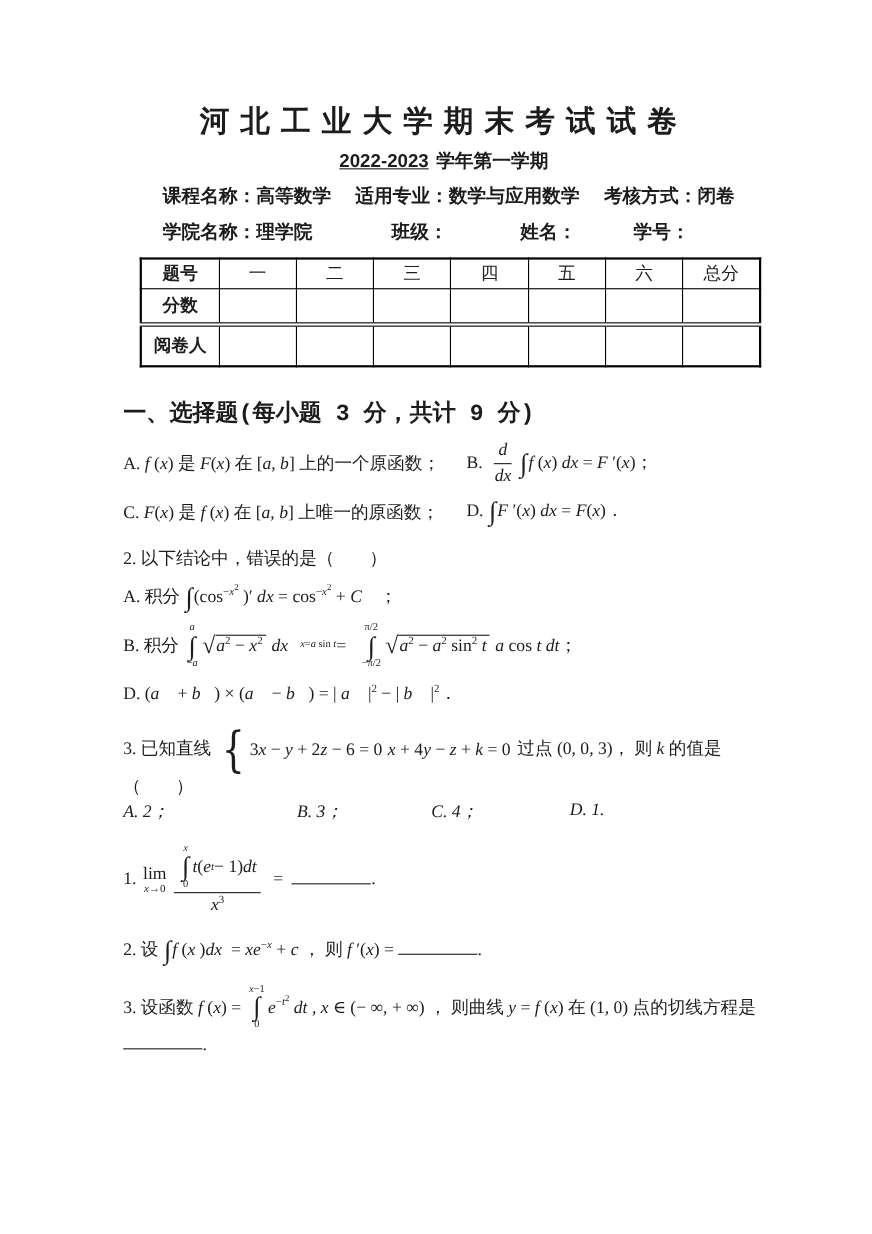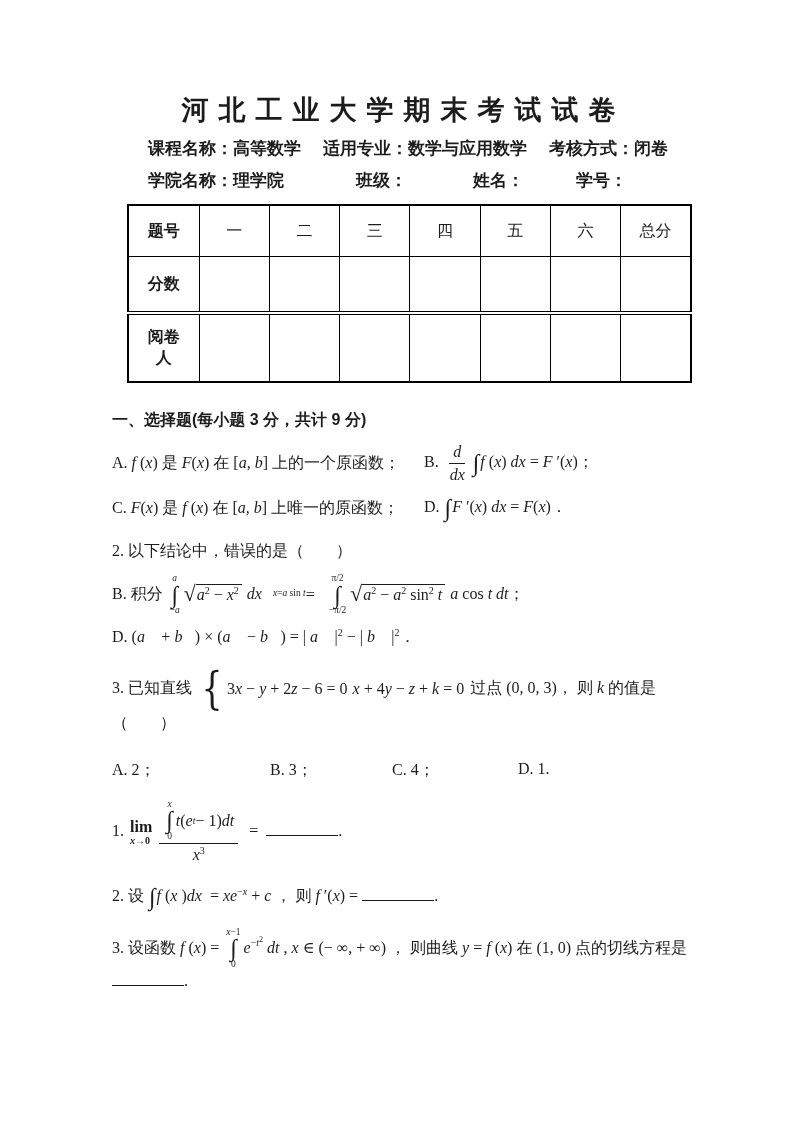--- a/index.html
+++ b/index.html
@@ -49,42 +49,42 @@
     table-layout:fixed;
     width:565px;
     margin:12px 0 0 15px;
     border:2px solid #000;
   }
   table.scoretable td{
     border:1px solid #000;
     text-align:center;
     vertical-align:middle;
     font-size:16px;
-    padding:12px;
+    padding:0;
   }
   table.scoretable tr.r1 td{height:26px;}
   table.scoretable tr.r2 td{height:30px;}
   table.scoretable tr.r3 td{height:35px;border-top:4px double #000;text-align:center;}
   table.scoretable td.lbl{
     font-weight:bold;
     font-family:"Liberation Sans","DejaVu Sans",sans-serif;
   }
   
   .sec-heading{
-    font-size:16px;
-    font-weight:bold;
-    font-family:Liberation Sans, sans-serif;
+    font-size:21px;
+    font-weight:bold;
+    font-family:Liberation Mono, monospace;
     margin-top:27px;
   }
   .qline{margin-top:19px;line-height:1.5;}
   .optrow{display:flex;align-items:center;margin-top:11px;}
   .optrow .left{flex:none;width:312px;}
   .optrow .right{flex:1;}
   .qopt{margin-top:11px;}
-  .mcrow{display:flex;margin-top:25px;}
+  .mcrow{display:flex;margin-top:0;font-style:italic;}
   .mcrow .oA{flex:none;width:158px;}
   .mcrow .oB{flex:none;width:122px;}
   .mcrow .oC{flex:none;width:126px;}
   .mcrow .oD{flex:none;}
   
   i{font-family:"Liberation Serif","DejaVu Serif",serif;}
   sup{font-size:10px;line-height:0;}
   sup sup{font-size:8px;}
   .int{font-size:24px;line-height:1;vertical-align:-4px;margin:0 1px;}
   .dint{
@@ -101,42 +101,45 @@
   .frac .de{padding:1px 4px 0 4px;}
   .sqrt{display:inline-flex;align-items:flex-start;vertical-align:middle;margin:0 1px;}
   .rsign{font-size:1.35em;line-height:1;}
   .rbody{border-top:1.2px solid currentColor;padding:1px 3px 0 1px;}
   .overeq{
     display:inline-flex;flex-direction:row;align-items:center;
     vertical-align:middle;line-height:1;margin:0 7px;
   }
   .oetop{font-size:9.5px;margin-bottom:2px;}
   .limv{
-    display:inline-flex;flex-direction:column;
-    vertical-align:middle;line-height:1;margin:0 4px 0 2px;font-weight:bold;
+    display:inline-flex;flex-direction:column;align-items:center;
+    vertical-align:middle;line-height:1;margin:0 4px 0 2px;
   }
   .lvbot{font-size:10px;margin-top:1px;}
   .sys{display:inline-flex;align-items:center;vertical-align:middle;margin:0 2px;}
   .brace{
     font-size:44px;font-weight:400;line-height:1;
     font-family:"DejaVu Serif",serif;transform:scaleX(0.75);
   }
   .eqs{display:inline-flex;flex-direction:row;gap:5px;margin-left:1px;line-height:1.2;}
   .blank{
     display:inline-block;width:72px;height:0.95em;
     border-bottom:1.3px solid currentColor;vertical-align:baseline;
   }
 </style>
 </head>
 <body>
 
 <div class="page">
 
   <div class="title">河北工业大学期末考试试卷</div>
 
+  <div class="subtitle">
+    <span class="num">2022-2023</span><span> 学年第一学期</span>
+  </div>
 
   <div class="info l1">
     <span>课程名称：高等数学</span><span>适用专业：数学与应用数学</span><span>考核方式：闭卷</span>
   </div>
 
   <div class="info l2">
     <span class="p1">学院名称：理学院</span><span class="p2">班级：</span><span class="p3">姓名：</span><span class="p4">学号：</span>
   </div>
 
   <table class="scoretable">
@@ -195,20 +198,21 @@
           </span>
           <span class="de"><i>dx</i></span>
         </span><span class="int">∫</span><i>f</i> (<i>x</i>) <i>dx</i> = <i>F</i> ′(<i>x</i>)；</div>
   </div>
   <div class="optrow">
     <div class="left">C. <i>F</i>(<i>x</i>) 是 <i>f</i> (<i>x</i>) 在 [<i>a</i>, <i>b</i>] 上唯一的原函数；</div>
     <div class="right">D. <span class="int">∫</span><i>F</i> ′(<i>x</i>) <i>dx</i> = <i>F</i>(<i>x</i>)．</div>
   </div>
 
   <div class="qline">2. 以下结论中，错误的是（　　）</div>
+  <div class="qopt">A. 积分 <span class="int">∫</span>(cos<sup>−<i>x</i><sup>2</sup></sup> )′ <i>dx</i> = cos<sup>−<i>x</i><sup>2</sup></sup> + <i>C</i>　；</div>
   <div class="qopt">B. 积分 <span class="dint">
         <span class="dlim"><i>a</i></span>
         <span class="dsym">∫</span>
         <span class="dlim">−<i>a</i></span>
       </span><span class="sqrt">
         <span class="rsign">√</span>
         <span class="rbody"><i>a</i><sup>2</sup> − <i>x</i><sup>2</sup></span>
       </span> <i>dx</i> <span class="overeq">
         <span class="oetop"><i>x</i>=<i>a</i> sin <i>t</i></span>
         <span class="oeeq">=</span>

